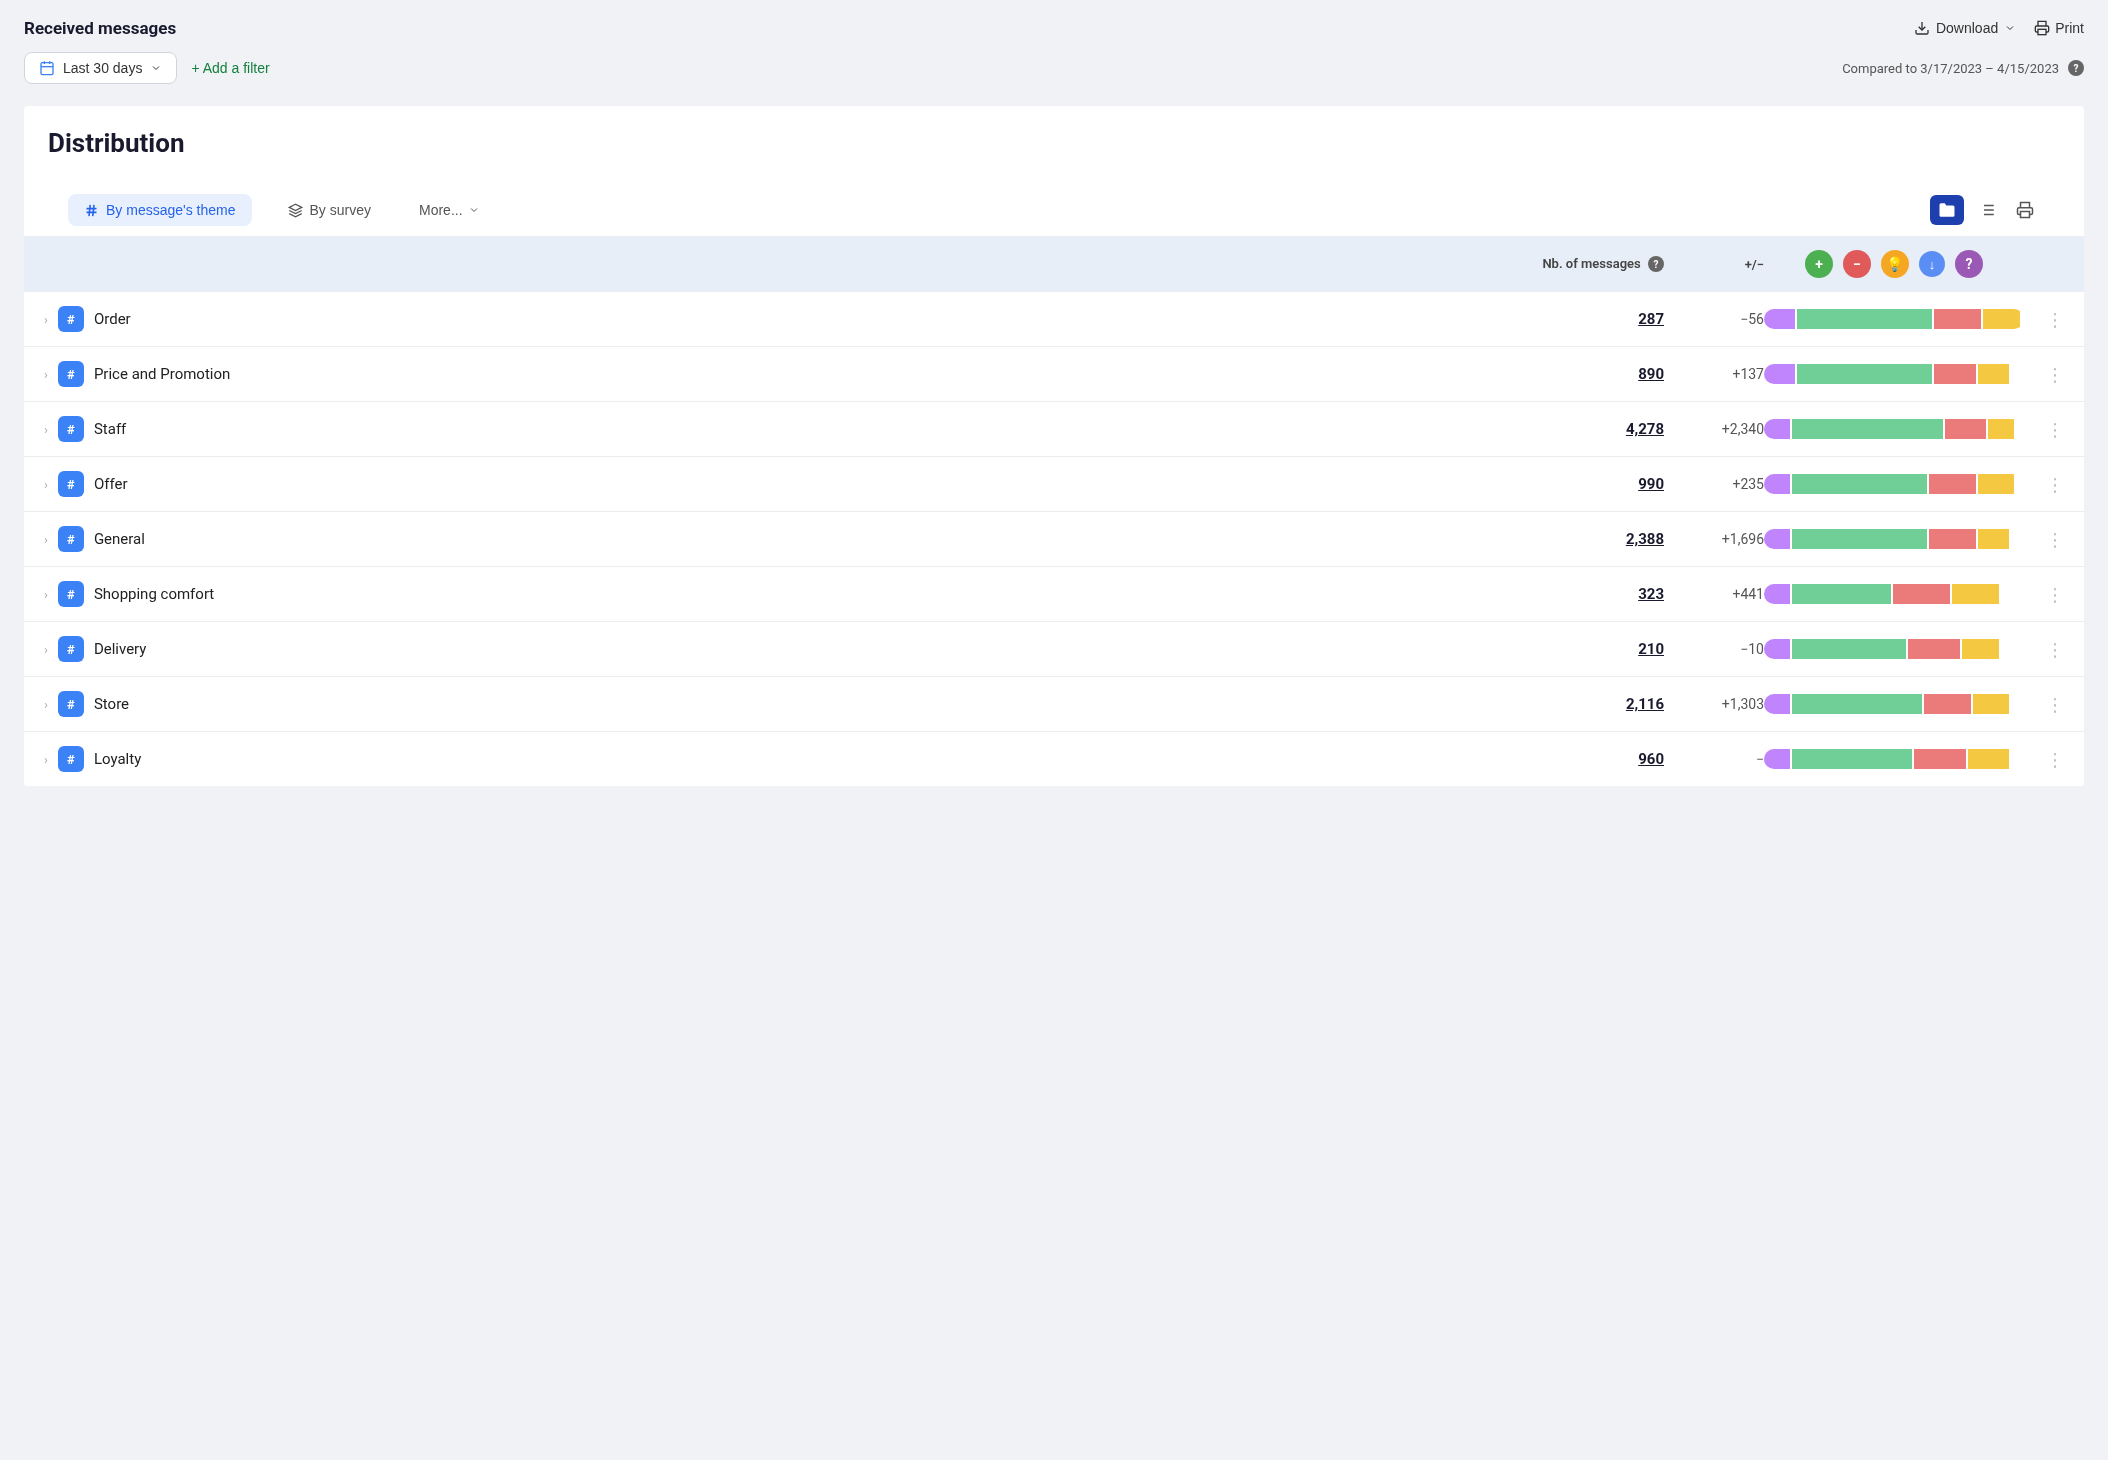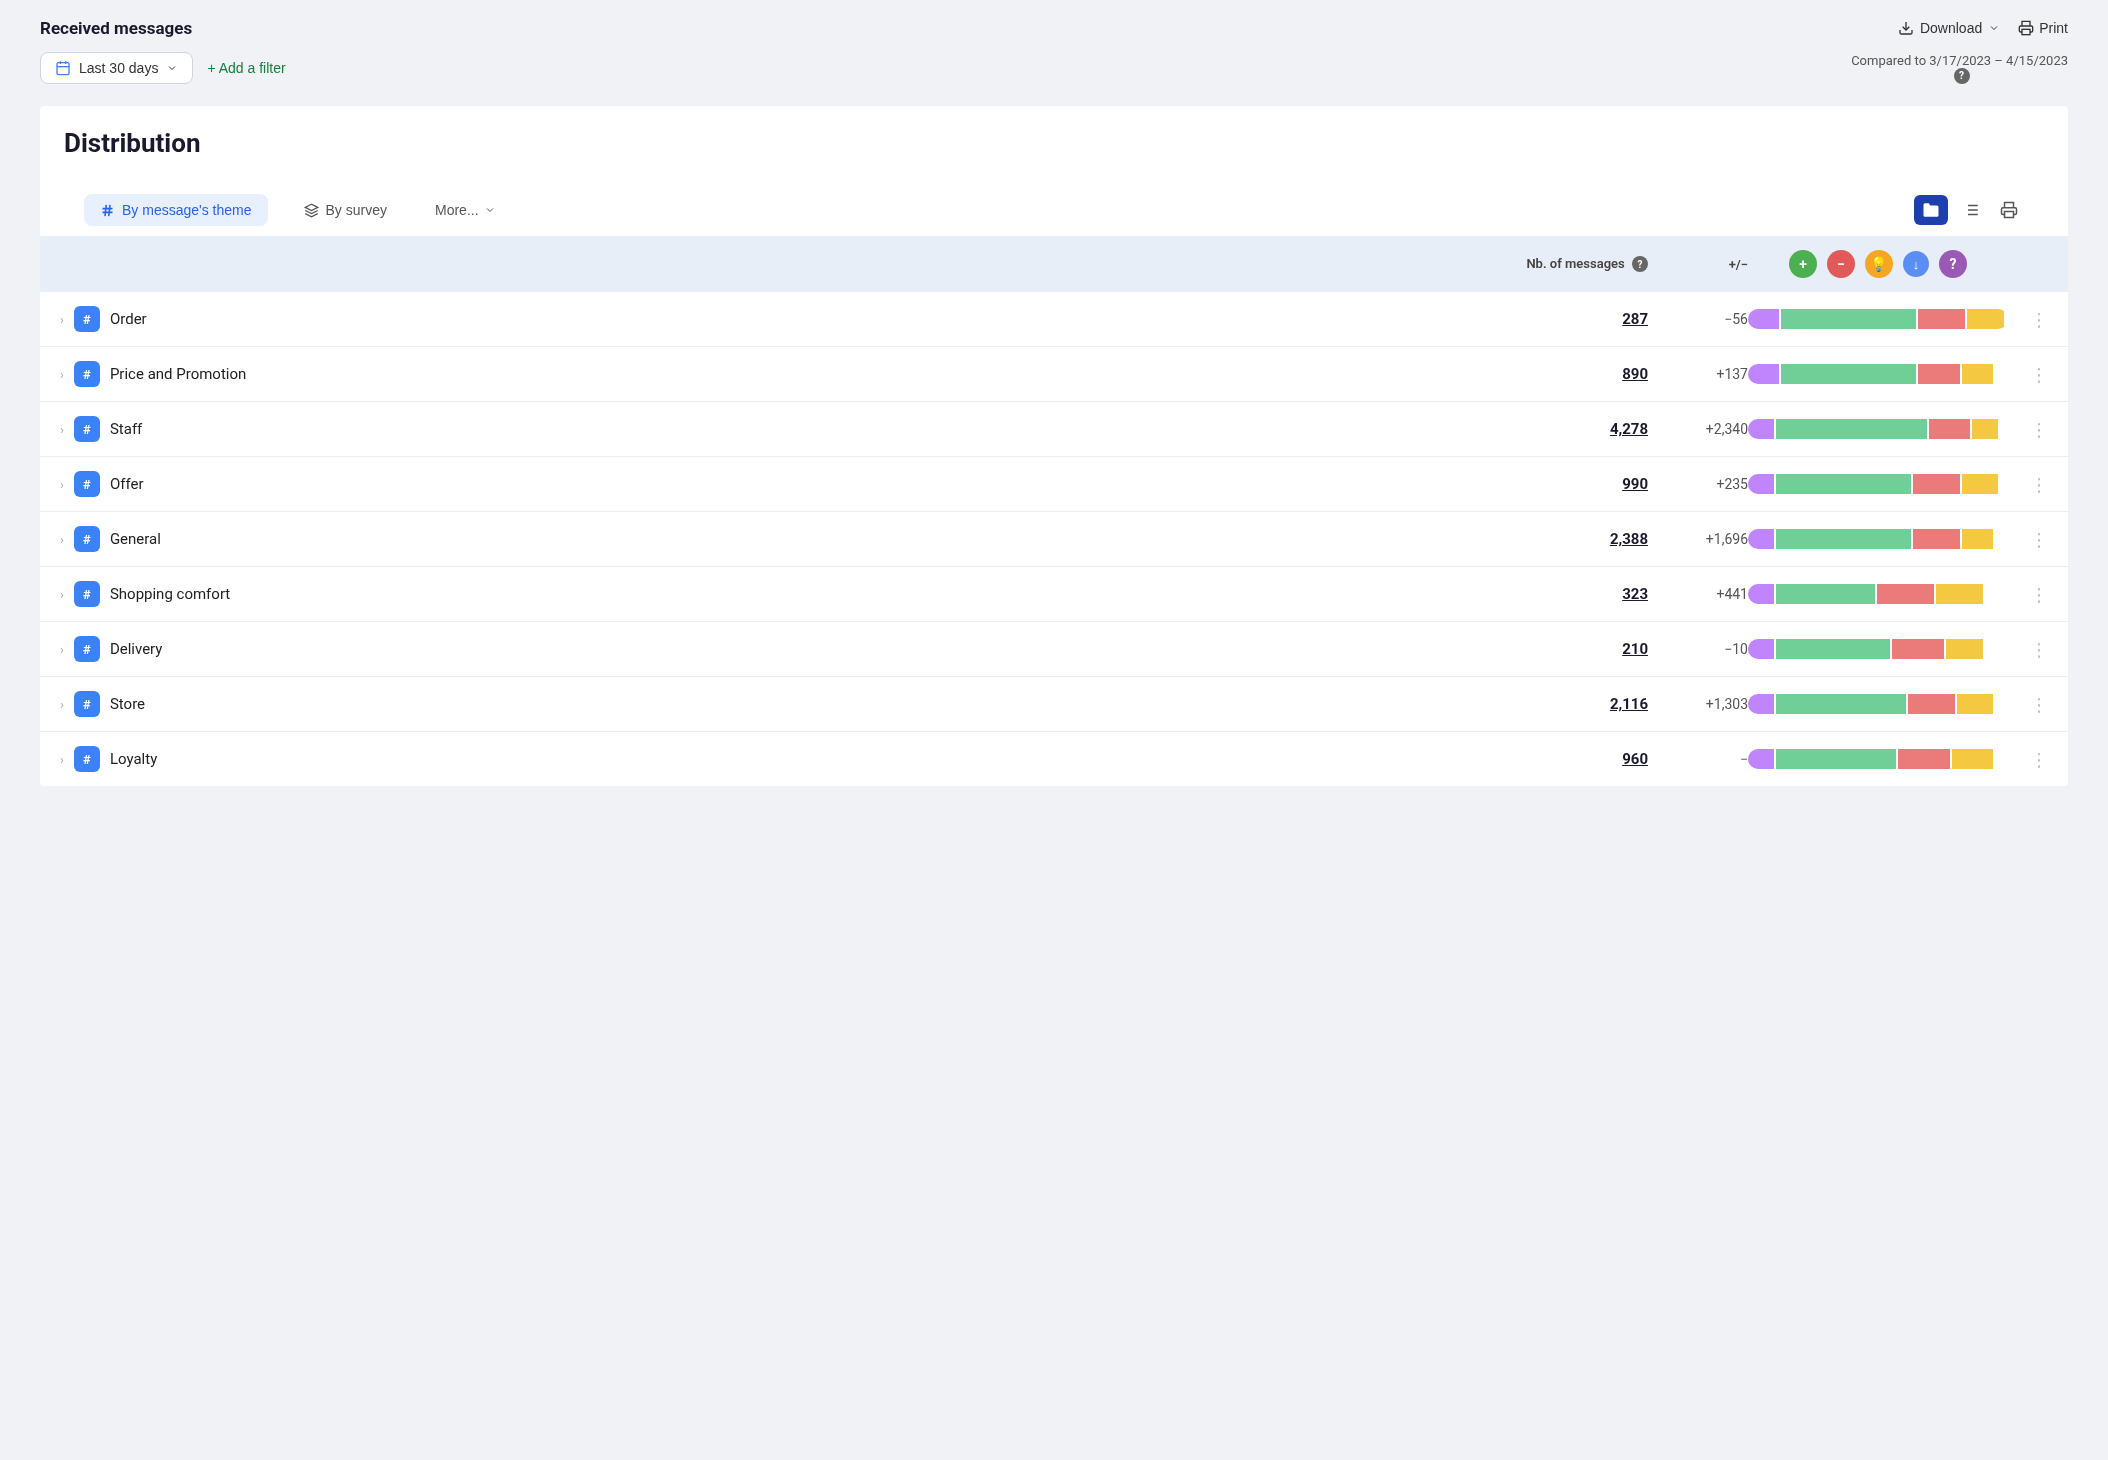--- a/index.html
+++ b/index.html
@@ -5,21 +5,21 @@
     * { box-sizing: border-box; margin: 0; padding: 0; }
     body {
       font-family: -apple-system, BlinkMacSystemFont, 'Segoe UI', Roboto, sans-serif;
       background: #f0f2f5;
       color: #222;
       font-size: 15px;
     }
     .page {
       background: #f0f2f5;
       min-height: 100vh;
-      padding: 18px 40px;
+      padding: 18px 24px;
     }
     .top-bar {
       display: flex;
       align-items: center;
       justify-content: space-between;
       margin-bottom: 14px;
     }
     .top-bar-title {
       font-weight: 700;
       font-size: 17px;
@@ -82,21 +82,21 @@
       border: none;
       font-size: 14px;
       color: #15803d;
       cursor: pointer;
     }
     .compared-text {
       font-size: 13px;
       color: #555;
       display: flex;
       align-items: center;
-      flex-direction: column;
+      gap: 5px;
     }
     .section-title {
       font-size: 26px;
       font-weight: 700;
       margin-bottom: 18px;
       color: #1a1a2e;
     }
     .distribution-section {
       background: #fff;
       border-radius: 4px;

